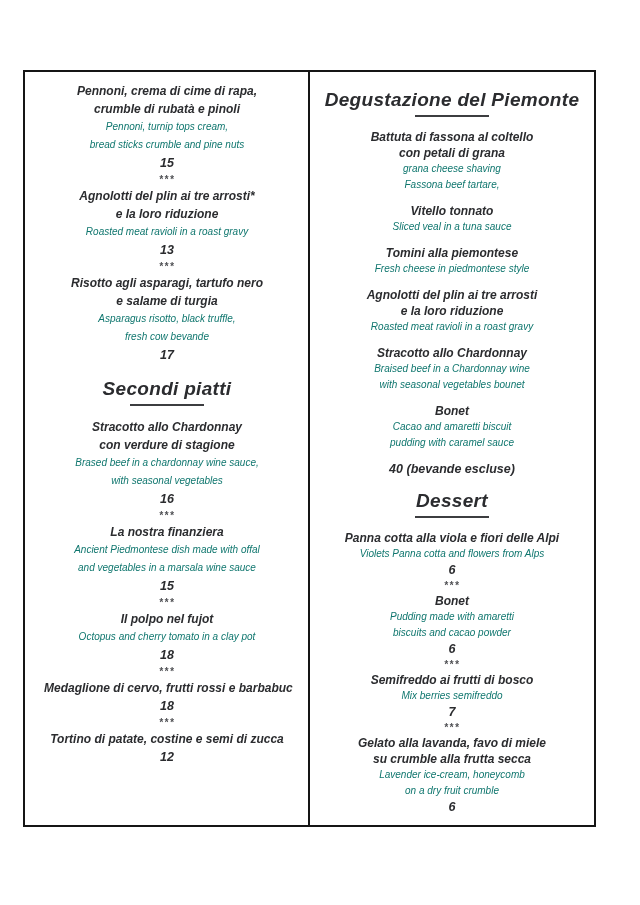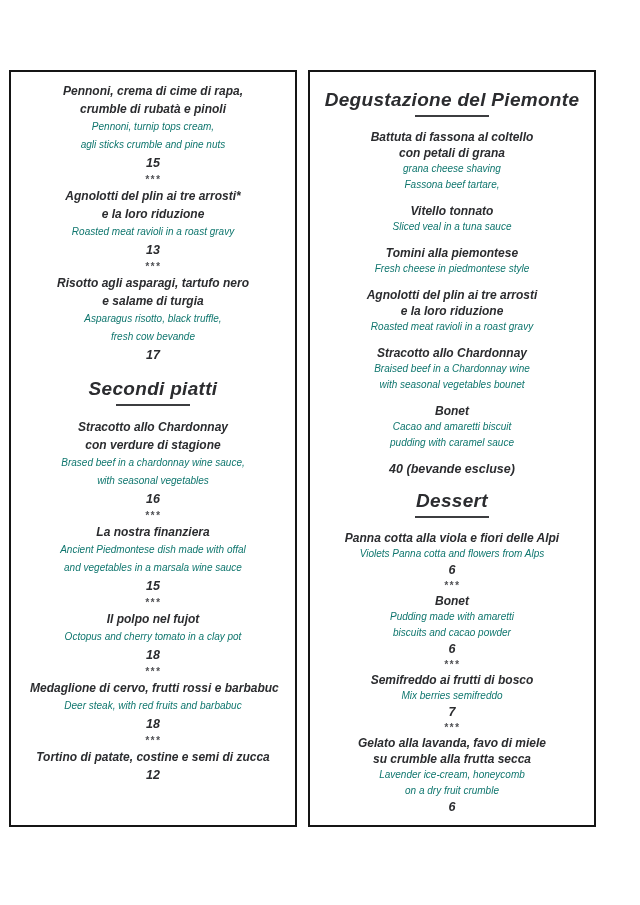--- a/index.html
+++ b/index.html
@@ -14,21 +14,21 @@
     position: absolute;
     top: 70px;
     width: 288px;
     height: 757px;
     box-sizing: border-box;
     border: 2px solid #151515;
     background: #ffffff;
     text-align: center;
     overflow: hidden;
   }
-  #left-panel  { left: 9px;  padding: 10px 19px 0; }
+  #left-panel  { left: 23px;  padding: 10px 19px 0; }
   #right-panel { left: 308px; padding: 16px 5px 0; }
 
   .dish-name, .dish-desc, .dish-price, .note {
     font-style: italic;
     white-space: nowrap;
   }
   .dish-name  { font-size: 12px;   font-weight: 700; color: #2b2c2f; }
   .dish-desc  { font-size: 10px; font-weight: 400; color: #0f766e; }
   .dish-price { font-size: 12.5px; font-weight: 700; color: #2b2c2f; }
 
@@ -72,21 +72,21 @@
 </style>
 </head>
 <body>
 
 <div class="page">
   <div class="panel" id="left-panel">
       <div class="dish">
         <div class="dish-name">Pennoni, crema di cime di rapa,</div>
         <div class="dish-name">crumble di rubatà e pinoli</div>
         <div class="dish-desc">Pennoni, turnip tops cream,</div>
-        <div class="dish-desc">agli sticks crumble and pine nuts</div>
+        <div class="dish-desc">bread sticks crumble and pine nuts</div>
         <div class="dish-price">15</div>
       </div>
       <div class="stars">***</div>
       <div class="dish">
         <div class="dish-name">Agnolotti del plin ai tre arrosti*</div>
         <div class="dish-name">e la loro riduzione</div>
         <div class="dish-desc">Roasted meat ravioli in a roast gravy</div>
         <div class="dish-price">13</div>
       </div>
       <div class="stars">***</div>
@@ -117,21 +117,20 @@
       </div>
       <div class="stars">***</div>
       <div class="dish">
         <div class="dish-name">Il polpo nel fujot</div>
         <div class="dish-desc">Octopus and cherry tomato in a clay pot</div>
         <div class="dish-price">18</div>
       </div>
       <div class="stars">***</div>
       <div class="dish">
         <div class="dish-name">Medaglione di cervo, frutti rossi e barbabuc</div>
-        <div class="dish-desc">Deer steak, with red fruits and barbabuc</div>
         <div class="dish-price">18</div>
       </div>
       <div class="stars">***</div>
       <div class="dish">
         <div class="dish-name">Tortino di patate, costine e semi di zucca</div>
         <div class="dish-price">12</div>
       </div>
     </div>
   <div class="panel" id="right-panel">
       <div class="section first">

